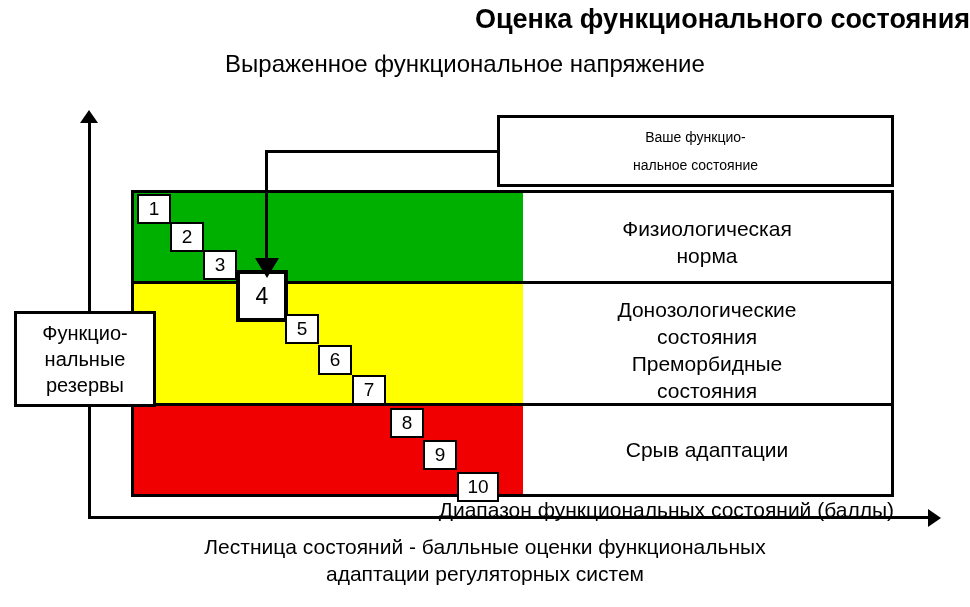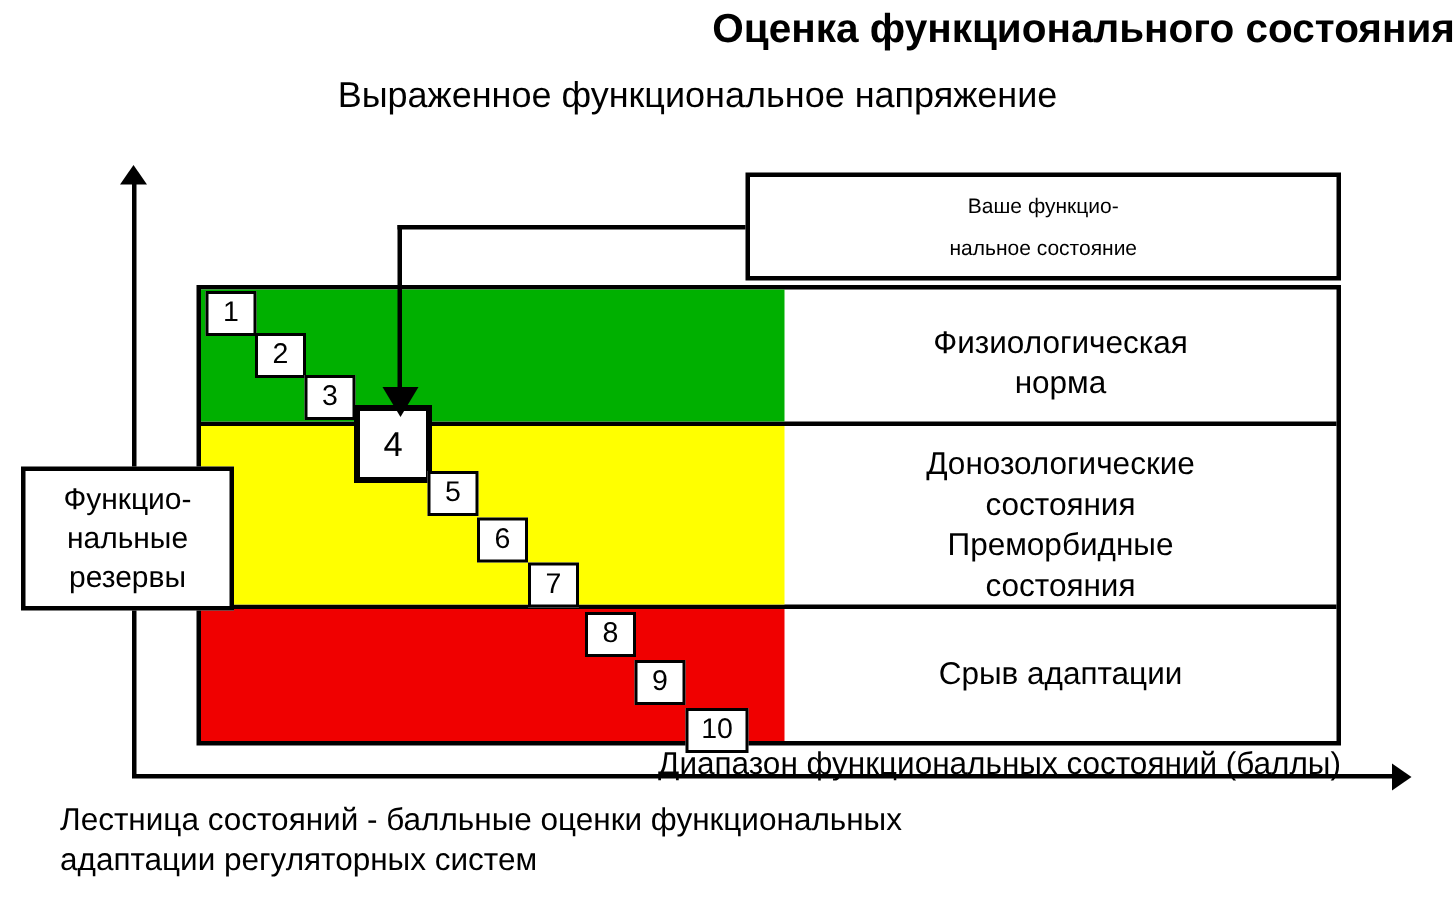--- a/index.html
+++ b/index.html
@@ -198,20 +198,21 @@
   
   #x-caption {
     left: 131px; top: 498px;
     width: 763px;
     text-align: right;
     font-size: 21px;
   }
   #bottom-note {
     left: 40px; top: 533px;
     width: 890px;
+    text-align: center;
     font-size: 21px;
     line-height: 27px;
   }
 </style>
 </head>
 <body>
 
 <div id="stage">
 
   <div id="main-title" class="abs">Оценка функционального состояния</div>

